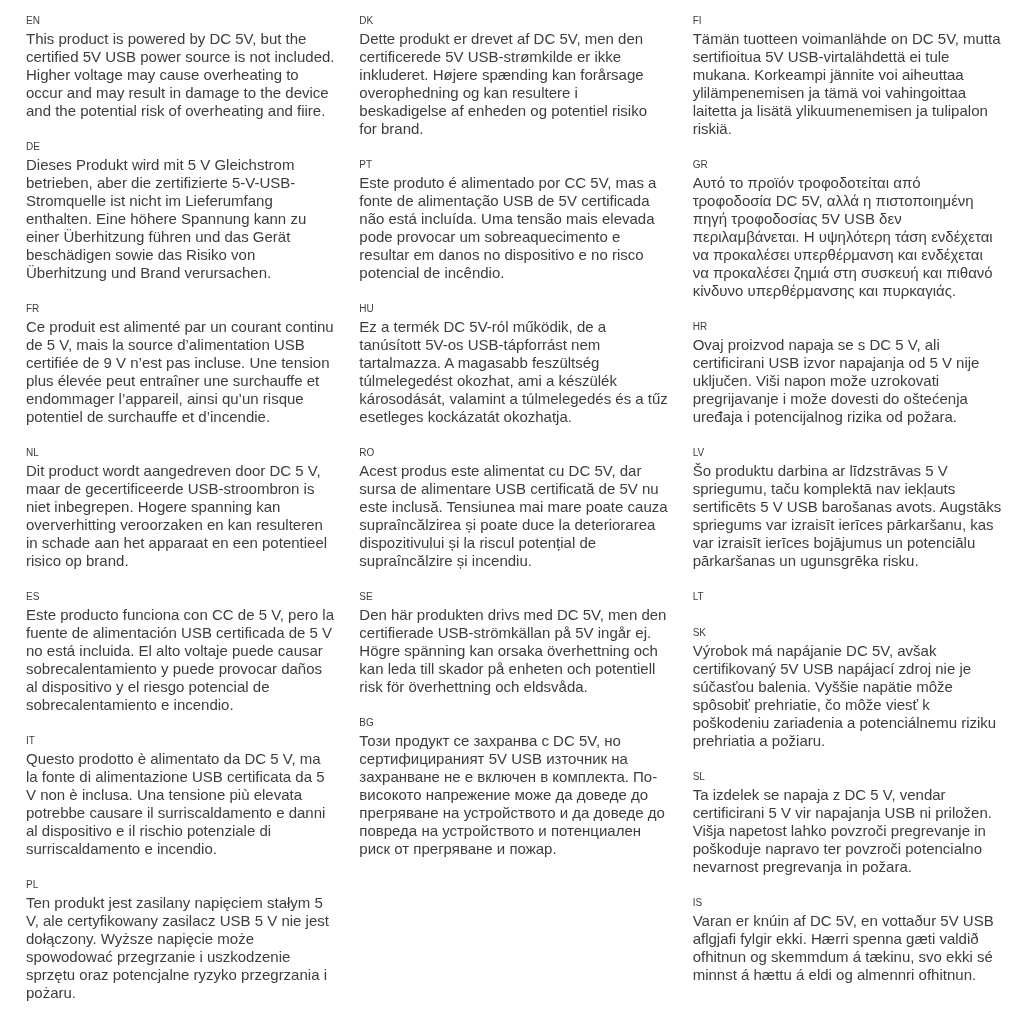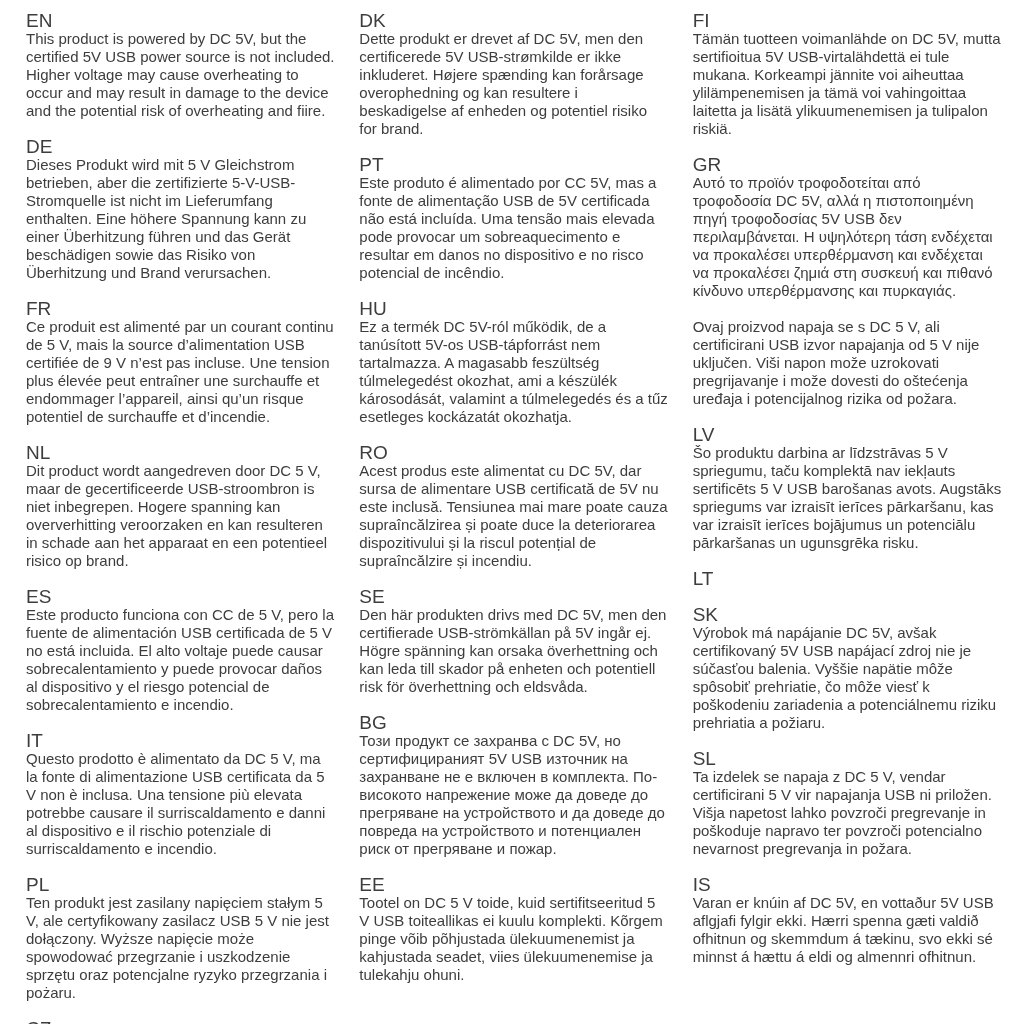--- a/index.html
+++ b/index.html
@@ -22,21 +22,21 @@
     width: 1024px;
   }
   .col {
     flex: 1 1 0;
     min-width: 0;
   }
   .section {
     margin: 0 0 18px 0;
   }
   .lang-code {
-    font-size: 19px;
+    font-size: 10px;
     line-height: 18px;
     font-weight: 400;
     margin: 0;
   }
   .notice-text {
     font-size: 15px;
     line-height: 18px;
     margin: 0;
   }
 </style>
@@ -98,36 +98,33 @@
       <p class="notice-text">Acest produs este alimentat cu DC 5V, dar sursa de alimentare USB certificată de 5V nu este inclusă. Tensiunea mai mare poate cauza supraîncălzirea și poate duce la deteriorarea dispozitivului și la riscul potențial de supraîncălzire și incendiu.</p>
     </div>
     <div class="section">
       <h2 class="lang-code">SE</h2>
       <p class="notice-text">Den här produkten drivs med DC 5V, men den certifierade USB-strömkällan på 5V ingår ej. Högre spänning kan orsaka överhettning och kan leda till skador på enheten och potentiell risk för överhettning och eldsvåda.</p>
     </div>
     <div class="section">
       <h2 class="lang-code">BG</h2>
       <p class="notice-text">Този продукт се захранва с DC 5V, но сертифицираният 5V USB източник на захранване не е включен в комплекта. По-високото напрежение може да доведе до прегряване на устройството и да доведе до повреда на устройството и потенциален риск от прегряване и пожар.</p>
     </div>
-    <div class="section">
-      <h2 class="lang-code">EE</h2>
-      <p class="notice-text">Tootel on DC 5 V toide, kuid sertifitseeritud 5 V USB toiteallikas ei kuulu komplekti. Kõrgem pinge võib põhjustada ülekuumenemist ja kahjustada seadet, viies ülekuumenemise ja tulekahju ohuni.</p>
-    </div>
   </div>
 
   <div class="col">
     <div class="section">
       <h2 class="lang-code">FI</h2>
       <p class="notice-text">Tämän tuotteen voimanlähde on DC 5V, mutta sertifioitua 5V USB-virtalähdettä ei tule mukana. Korkeampi jännite voi aiheuttaa ylilämpenemisen ja tämä voi vahingoittaa laitetta ja lisätä ylikuumenemisen ja tulipalon riskiä.</p>
     </div>
     <div class="section">
       <h2 class="lang-code">GR</h2>
       <p class="notice-text">Αυτό το προϊόν τροφοδοτείται από τροφοδοσία DC 5V, αλλά η πιστοποιημένη πηγή τροφοδοσίας 5V USB δεν περιλαμβάνεται. Η υψηλότερη τάση ενδέχεται να προκαλέσει υπερθέρμανση και ενδέχεται να προκαλέσει ζημιά στη συσκευή και πιθανό κίνδυνο υπερθέρμανσης και πυρκαγιάς.</p>
     </div>
     <div class="section">
+      <h2 class="lang-code">HR</h2>
       <p class="notice-text">Ovaj proizvod napaja se s DC 5 V, ali certificirani USB izvor napajanja od 5 V nije uključen. Viši napon može uzrokovati pregrijavanje i može dovesti do oštećenja uređaja i potencijalnog rizika od požara.</p>
     </div>
     <div class="section">
       <h2 class="lang-code">LV</h2>
       <p class="notice-text">Šo produktu darbina ar līdzstrāvas 5 V spriegumu, taču komplektā nav iekļauts sertificēts 5 V USB barošanas avots. Augstāks spriegums var izraisīt ierīces pārkaršanu, kas var izraisīt ierīces bojājumus un potenciālu pārkaršanas un ugunsgrēka risku.</p>
     </div>
     <div class="section">
       <h2 class="lang-code">LT</h2>
     </div>
     <div class="section">

